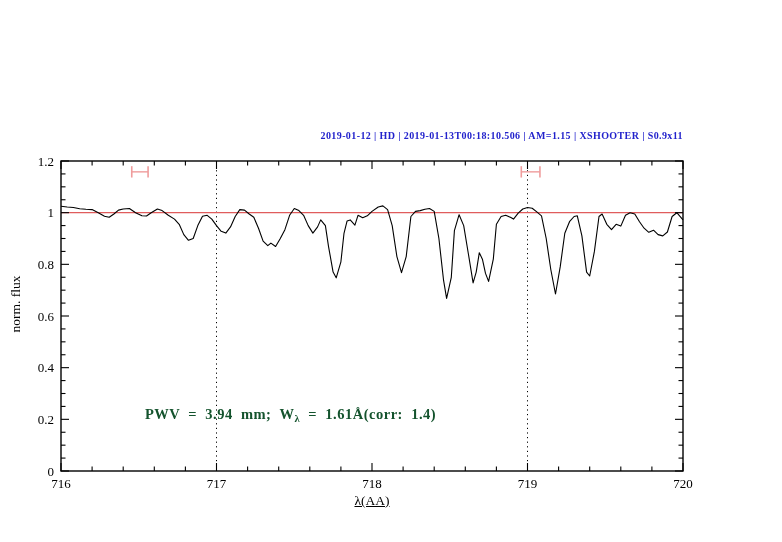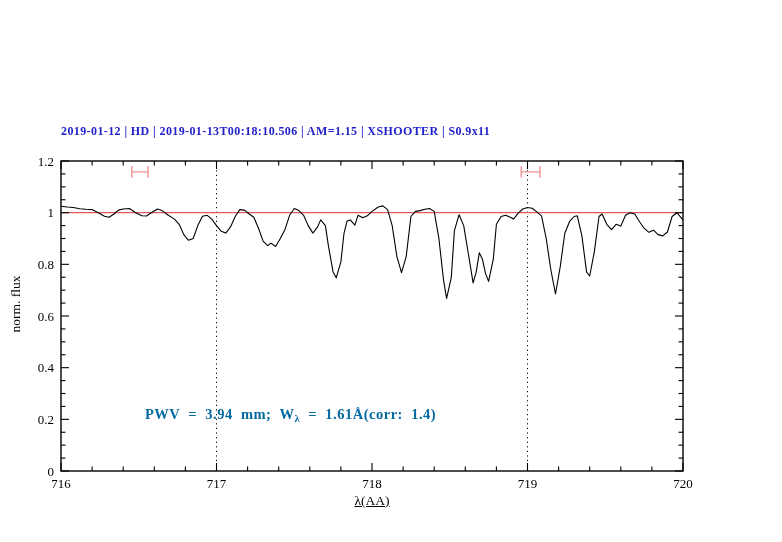--- a/index.html
+++ b/index.html
@@ -1,19 +1,19 @@
 <!DOCTYPE html>
 <html><head>
 <meta charset="utf-8">
 <style>
   html,body{margin:0;padding:0;background:#ffffff;}
   .figure{position:relative;width:782px;height:542px;background:#ffffff;overflow:hidden;
           font-family:"Liberation Serif","DejaVu Serif",serif;}
-  .title{position:absolute;left:61px;top:124px;width:622px;text-align:left;
-         font-size:12px;font-weight:bold;letter-spacing:0.4px;white-space:pre;}
+  .title{position:absolute;left:61px;top:130px;width:622px;text-align:right;
+         font-size:10px;font-weight:bold;letter-spacing:0.4px;white-space:pre;}
   .ylabel{position:absolute;left:-44px;top:296px;width:120px;text-align:center;
           transform:rotate(-90deg);font-size:13.5px;color:#000;}
   .xlabel{position:absolute;left:61px;top:493px;width:622px;text-align:center;
           font-size:13.5px;color:#000;text-decoration:underline;}
   .annotation{position:absolute;left:145px;top:406px;font-size:14.5px;font-weight:bold;
               letter-spacing:0.5px;white-space:pre;}
   .annotation .sub{font-size:10.5px;vertical-align:-3px;}
   svg{position:absolute;left:0;top:0;}
   svg text{font-family:"Liberation Serif","DejaVu Serif",serif;font-size:13px;fill:#000;}
 </style>
@@ -134,14 +134,14 @@
       <line x1="683" y1="161" x2="675" y2="161" stroke="#000" stroke-width="1.1"></line>
       <text x="54" y="475.5" text-anchor="end">0</text>
       <text x="54" y="423.83333333333337" text-anchor="end">0.2</text>
       <text x="54" y="372.16666666666663" text-anchor="end">0.4</text>
       <text x="54" y="320.5" text-anchor="end">0.6</text>
       <text x="54" y="268.8333333333333" text-anchor="end">0.8</text>
       <text x="54" y="217.16666666666666" text-anchor="end">1</text>
       <text x="54" y="165.5" text-anchor="end">1.2</text>
     </svg>
   <div class="xlabel">λ(AA)</div>
-  <div class="annotation" style="color: #0369a1;"><span>PWV  =  3.94  mm;  W</span><span class="sub">λ</span><span>  =  1.61Å(corr:  1.4)</span></div>
+  <div class="annotation" style="color: #14532d;"><span>PWV  =  3.94  mm;  W</span><span class="sub">λ</span><span>  =  1.61Å(corr:  1.4)</span></div>
 </div>
 
 </body></html>

